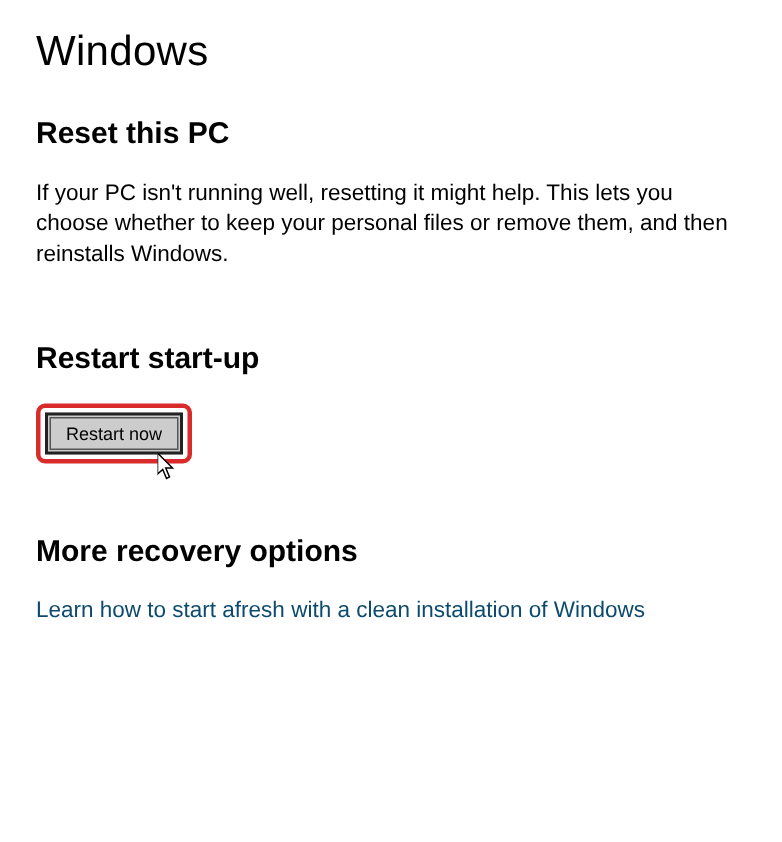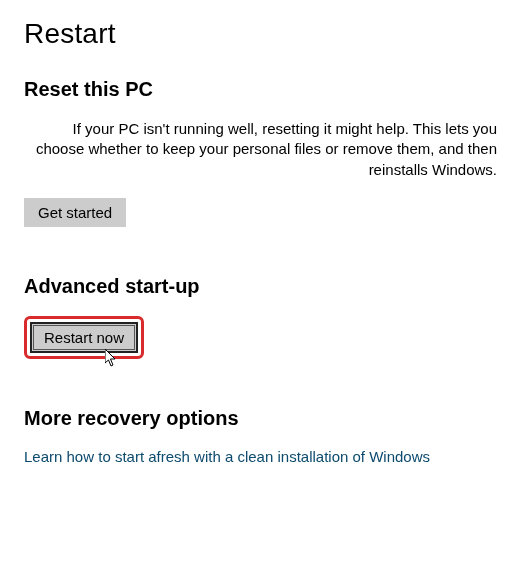--- a/index.html
+++ b/index.html
@@ -29,21 +29,20 @@
       margin-bottom: 18px;
     }
     .section-heading.light {
       font-weight: 700;
     }
     .section-text {
       font-size: 15px;
       line-height: 1.35;
       margin-bottom: 18px;
       color: #000;
-      text-align: right;
     }
     .btn {
       display: inline-block;
       background: #cccccc;
       border: none;
       padding: 6px 14px;
       font-size: 15px;
       font-family: inherit;
       cursor: pointer;
       color: #000;
@@ -53,21 +52,21 @@
       position: relative;
       border: 3px solid #d92b2b;
       border-radius: 6px;
       padding: 3px;
     }
     .btn-focused {
       display: inline-block;
       background: #cccccc;
       border: 2px solid #222;
       padding: 5px 12px;
-      font-size: 15px;
+      font-size: 12px;
       font-family: inherit;
       cursor: pointer;
       color: #000;
       position: relative;
     }
     .btn-focused::after {
       content: "";
       position: absolute;
       inset: 1px;
       border: 1px solid #555;
@@ -82,30 +81,29 @@
     .link {
       color: #0c4a6e;
       font-size: 15px;
       text-decoration: none;
       cursor: pointer;
     }
   </style>
 </head>
 <body>
 
-<h1 class="page-title">Restart</h1>
+<h1 class="page-title">Windows</h1>
 
 <div class="section">
   <h2 class="section-heading">Reset this PC</h2>
   <p class="section-text">If your PC isn't running well, resetting it might help. This lets you choose whether to keep your personal files or remove them, and then reinstalls Windows.</p>
-  <button class="btn">Get started</button>
 </div>
 
 <div class="section">
-  <h2 class="section-heading">Advanced start-up</h2>
+  <h2 class="section-heading">Restart start-up</h2>
   <span class="btn-focused-wrap">
     <button class="btn-focused">Restart now</button>
     <svg class="cursor" width="14" height="18" viewBox="0 0 14 18">
       <path d="M0,0 L0,14 L3.5,11 L6,17 L8,16 L5.5,10 L10,10 Z" fill="#ffffff" stroke="#000000" stroke-width="1"></path>
     </svg>
   </span>
 </div>
 
 <div class="section">
   <h2 class="section-heading light">More recovery options</h2>

